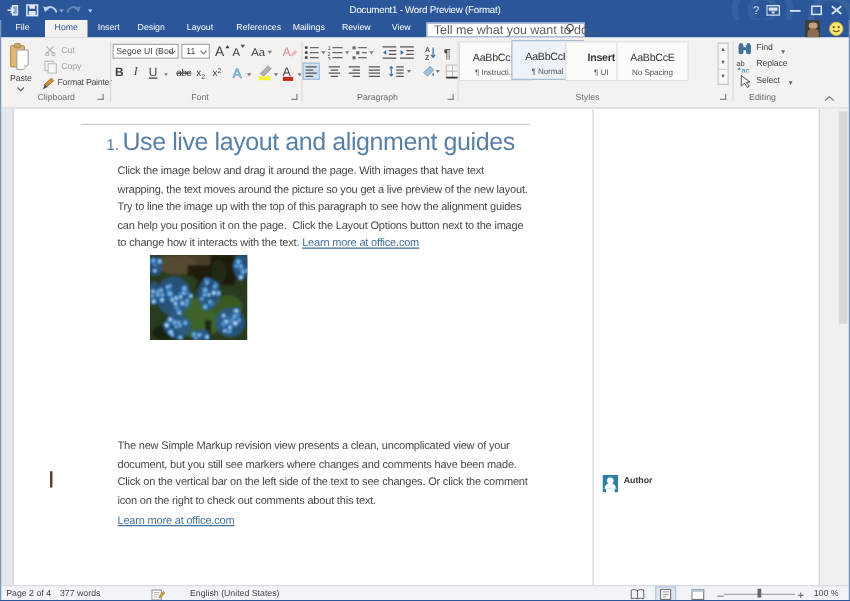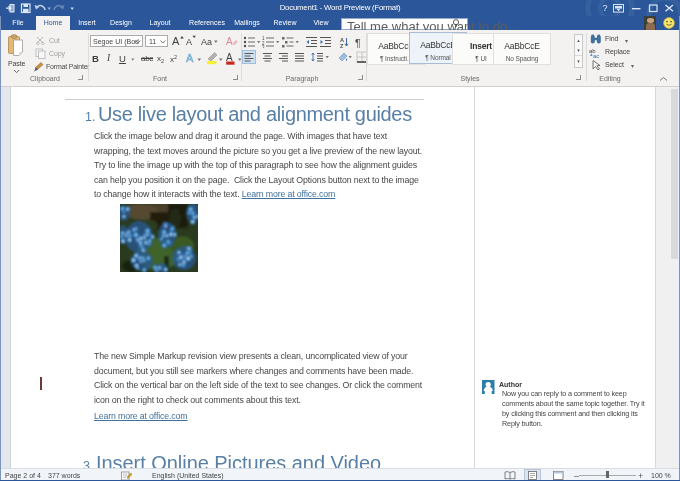--- a/index.html
+++ b/index.html
@@ -100,21 +100,21 @@
   <div class="abs tab" id="tab-home" style="left:36px;width:34px;">Home</div>
   <div class="abs tab" style="left:72px;width:30px;">Insert</div>
   <div class="abs tab" style="left:104px;width:34px;">Design</div>
   <div class="abs tab" style="left:143px;width:34px;">Layout</div>
   <div class="abs tab" style="left:183px;width:48px;">References</div>
   <div class="abs tab" style="left:228px;width:38px;">Mailings</div>
   <div class="abs tab" style="left:268px;width:34px;">Review</div>
   <div class="abs tab" style="left:308px;width:26px;">View</div>
 
   <div class="abs" style="left:341px;top:17.5px;width:127px;height:12px;background:#fff;border:1px solid #94a8c8;"></div>
-  <div class="abs" style="left:347px;top:19px;font-size:13px;color:#5d5d5d;">Tell me what you want to do...</div>
+  <div class="abs" style="left:347px;top:19px;font-size:10px;color:#5d5d5d;">Tell me what you want to do...</div>
   <svg class="abs" style="left:452px;top:19px" width="8" height="10">
     <circle cx="4" cy="3.2" r="2.6" fill="none" stroke="#444" stroke-width="0.9"></circle>
     <path d="M3 6 h2 M3.2 7.3 h1.6" stroke="#444" stroke-width="0.8"></path>
   </svg>
 
   <div class="abs" style="left:644px;top:16px;width:12px;height:14px;background:#3a3f3a;overflow:hidden;">
     <div class="abs" style="left:2.5px;top:2px;width:7px;height:5px;background:#c9a27d;border-radius:45%;"></div>
     <div class="abs" style="left:1.5px;top:6.5px;width:9px;height:8px;background:#8a6d50;border-radius:40% 40% 0 0;"></div>
   </div>
   <svg class="abs" style="left:663px;top:17px" width="13" height="13">
@@ -569,38 +569,29 @@
     <div class="abs" style="left:40px;top:290px;width:1.5px;height:13px;background:#6b3a3a;"></div>
 
     <div class="abs body" style="left:94px;top:262px;white-space:nowrap;">
       The new Simple Markup revision view presents a clean, uncomplicated view of your<br>
       document, but you still see markers where changes and comments have been made.<br>
       Click on the vertical bar on the left side of the text to see changes. Or click the comment<br>
       icon on the right to check out comments about this text.
     </div>
     <div class="abs body" style="left:94px;top:322px;"><a class="lnk">Learn more at office.com</a></div>
 
-    <div class="abs" style="left:83px;top:365px;">
-      <span class="h1num">3. </span><span class="h1txt" style="letter-spacing:-0.04px;">Insert Online Pictures and Video</span>
-    </div>
 
     <svg class="abs" style="left:482px;top:293px" width="13" height="14">
       <rect width="12.5" height="11" fill="#2e7fa8"></rect>
       <rect x="0" y="11" width="2.8" height="3" fill="#2e7fa8"></rect>
       <rect x="9.7" y="11" width="2.8" height="3" fill="#2e7fa8"></rect>
       <circle cx="6.2" cy="4.6" r="2.6" fill="#fff"></circle>
       <path d="M1.6 11 a4.6 4.6 0 0 1 9.2 0 z" fill="#fff"></path>
     </svg>
     <div class="abs" style="left:499px;top:293.5px;font-size:7px;font-weight:bold;color:#333;">Author</div>
-    <div class="abs" style="left:502px;top:301.5px;font-size:7.2px;color:#444;line-height:10.2px;white-space:nowrap;letter-spacing:-0.15px;">
-      Now you can reply to a comment to keep<br>
-      comments about the same topic together. Try it<br>
-      by clicking this comment and then clicking its<br>
-      Reply button.
-    </div>
   </div>
 
   <div class="abs" id="statusbar">
     <div class="abs" style="left:5px;top:3px;">Page 2 of 4</div>
     <div class="abs" style="left:48px;top:3px;">377 words</div>
     <svg class="abs" style="left:121px;top:2px" width="11" height="10">
       <rect x="0.5" y="1" width="7.5" height="8" fill="#fff" stroke="#888" stroke-width="0.8"></rect>
       <path d="M2 3 h4.5 M2 4.8 h4.5 M2 6.6 h3" stroke="#aaa" stroke-width="0.7"></path>
       <path d="M9.8 2 l-3.2 3.6 l-0.5 1.8 l1.8 -0.7 l3.1 -3.5 z" fill="#c9a227" stroke="#8a7020" stroke-width="0.4"></path>
     </svg>

